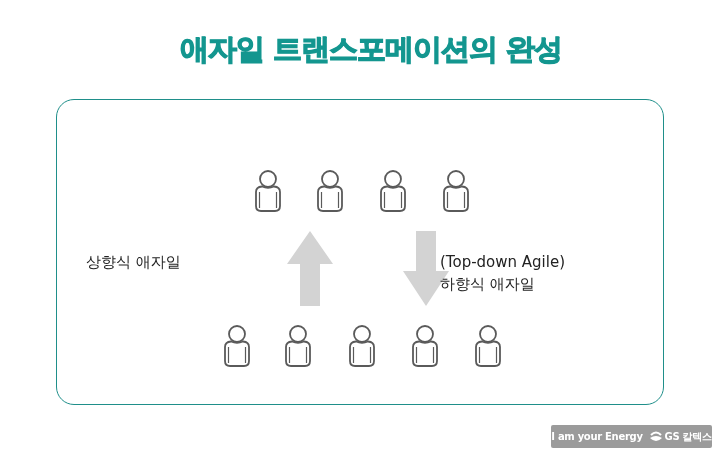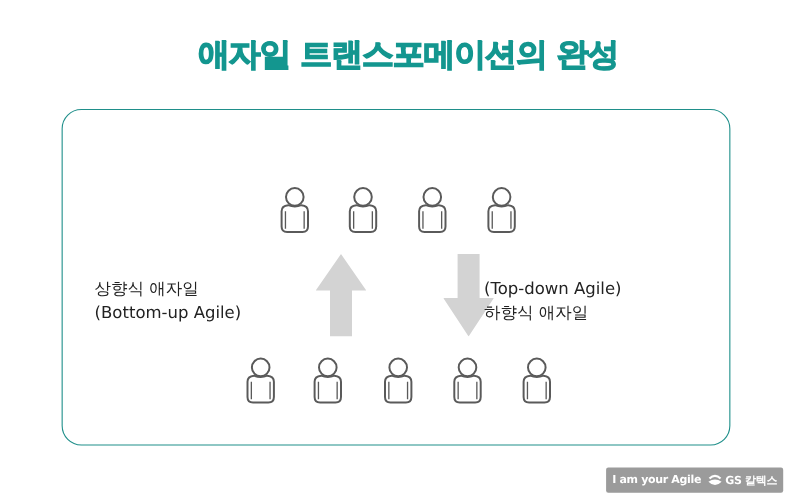--- a/index.html
+++ b/index.html
@@ -92,29 +92,28 @@
 
 <svg class="arrow" style="left:287px;top:231px" width="46" height="75" viewBox="0 0 46 75">
   <polygon points="23,0 46,33 33,33 33,75 13,75 13,33 0,33" fill="#d3d3d3"></polygon>
 </svg>
 <svg class="arrow" style="left:403px;top:231px" width="46" height="75" viewBox="0 0 46 75">
   <polygon points="13,0 33,0 33,40 46,40 23,75 0,40 13,40" fill="#d3d3d3"></polygon>
 </svg>
 
 <div class="label" style="left:86px;top:251px">
   <div>상향식 애자일</div>
-  <div>(Bottom-up Agile)</div>
 </div>
 <div class="label" style="left:440px;top:251px">
   <div>(Top-down Agile)</div>
   <div>하향식 애자일</div>
 </div>
 
 <div class="badge">
-  <span>I am your Agile</span>
+  <span>I am your Energy</span>
   <span class="logo">
     <svg width="14" height="12" viewBox="0 0 14 12">
       <path d="M2 4 Q7 -1 12 4" stroke="#fff" stroke-width="2" fill="none"></path>
       <path d="M1 7 Q7 3 13 7 Q7 13 1 7 Z" fill="#fff"></path>
     </svg>
     <span>GS 칼텍스</span>
   </span>
 </div>
 
 </body></html>

